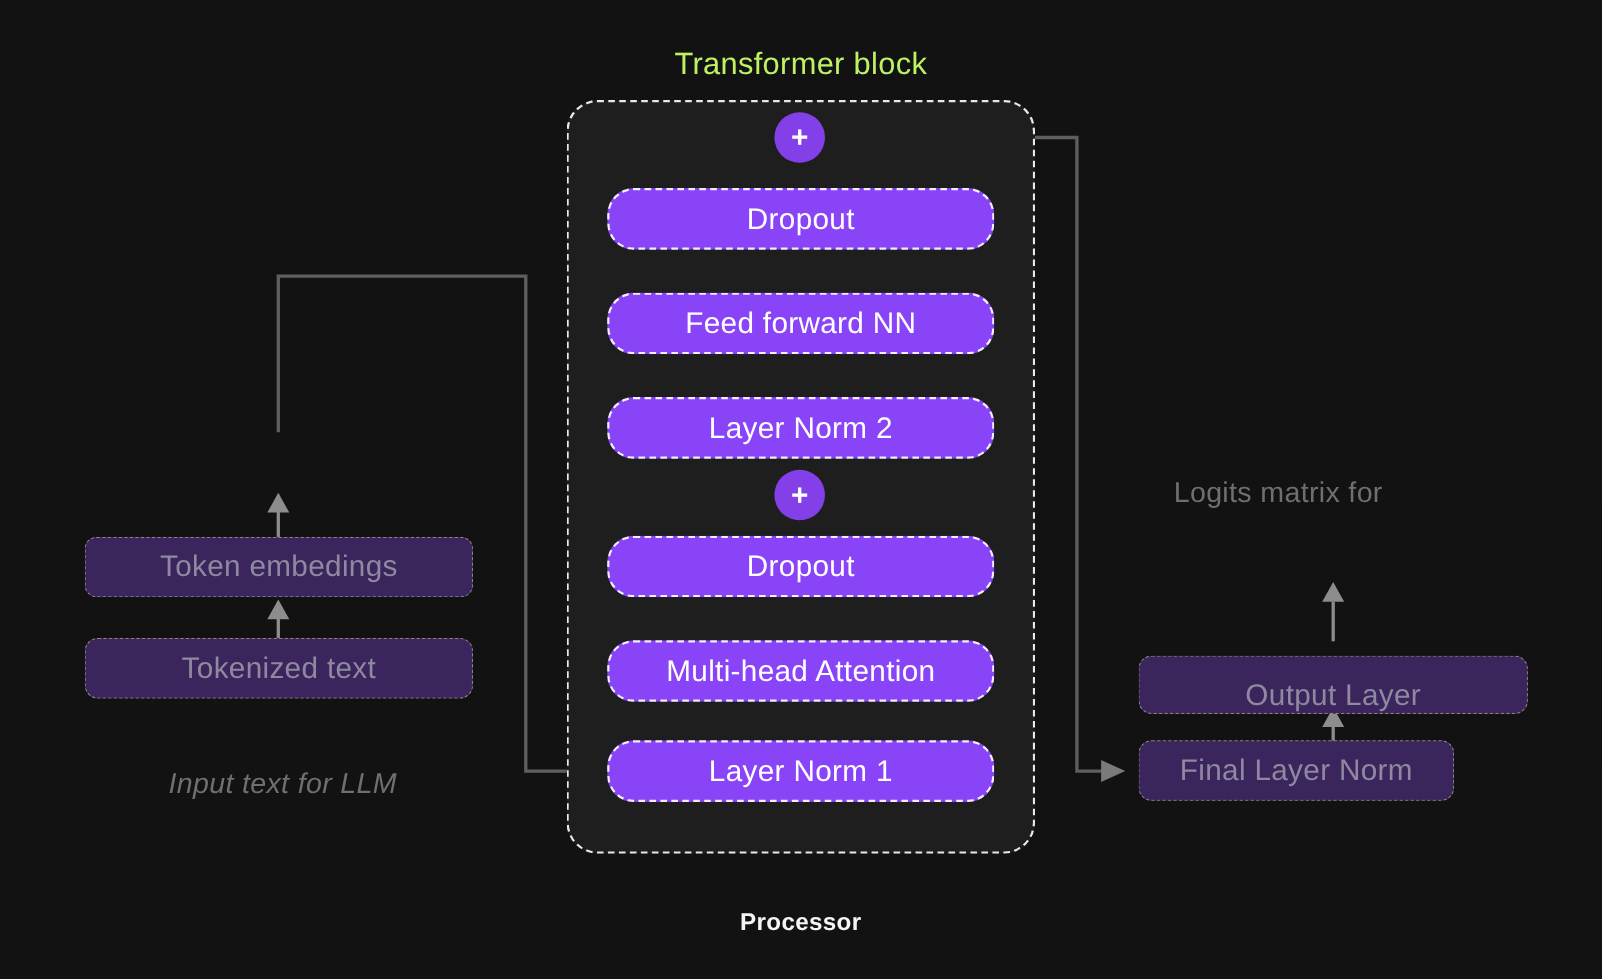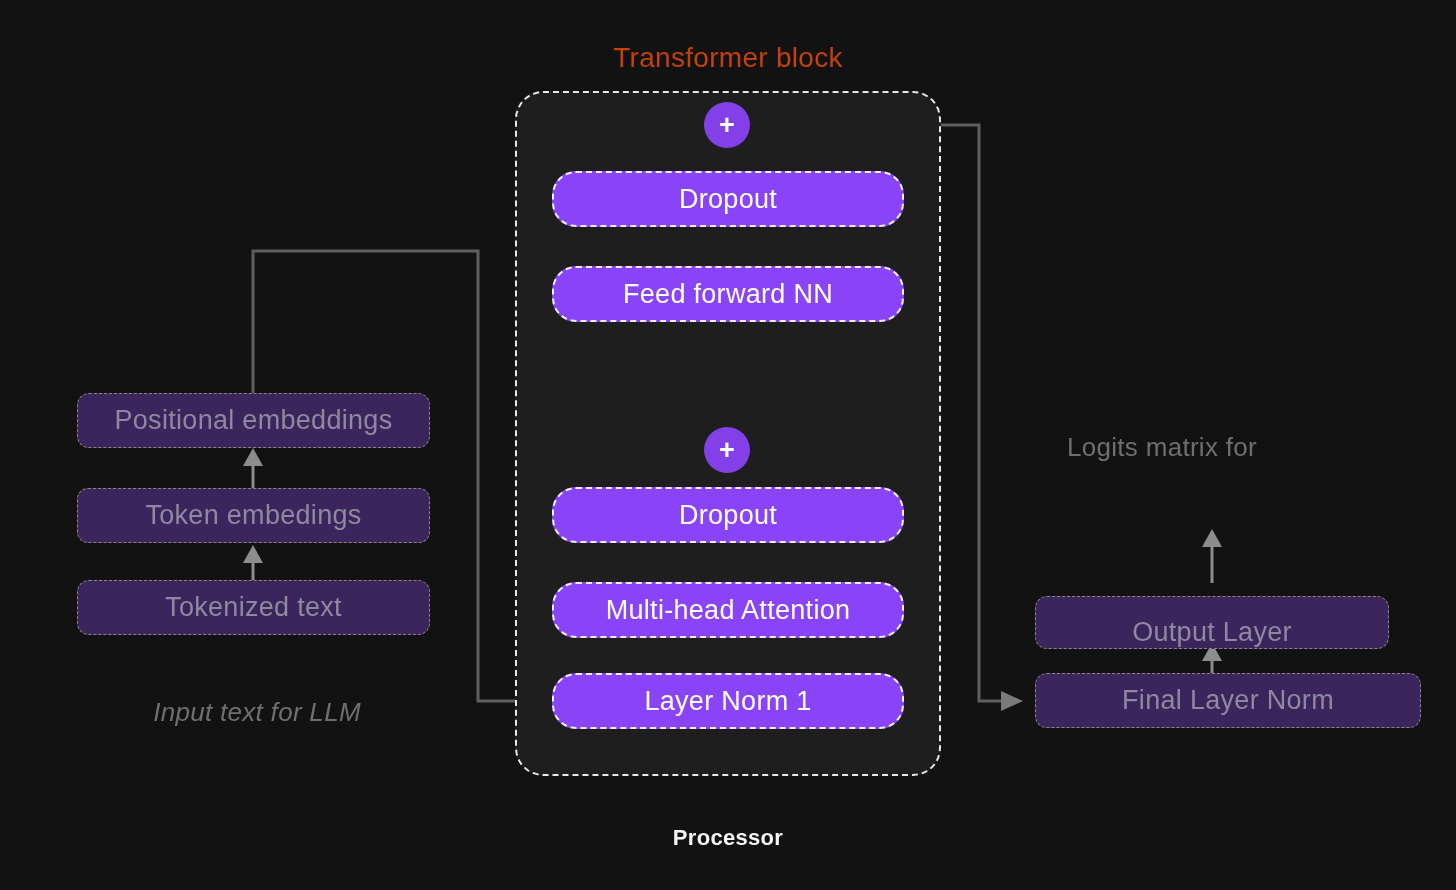--- a/index.html
+++ b/index.html
@@ -5,21 +5,21 @@
   html,body{margin:0;padding:0;background:#121212;}
   .canvas{
     position:relative;
     width:1456px;height:890px;
     background:#121212;
     font-family:"Liberation Sans","DejaVu Sans",sans-serif;
     overflow:hidden;
   }
   .diagram-title{
     position:absolute;left:515px;top:42px;width:426px;
-    text-align:center;color:#c2410c;font-size:28px;font-weight:500;
+    text-align:center;color:#bef264;font-size:28px;font-weight:500;
     letter-spacing:0.3px;
   }
   .panel{
     position:absolute;left:515px;top:91px;width:426px;height:685px;
     background:#1e1e1e;border:2px dashed #e9e9e9;border-radius:28px;
     box-sizing:border-box;
   }
   .box-bright{
     position:absolute;left:552px;width:352px;height:56px;
     background:#8a44f7;border:2px dashed #f3eeff;border-radius:24px;
@@ -104,46 +104,46 @@
   <div class="plus-circle" style="top:427px;">
     <span>+</span>
   </div>
 
   <div class="box-bright" style="top:171px;">
     <span>Dropout</span>
   </div>
   <div class="box-bright" style="top:266px;">
     <span>Feed forward NN</span>
   </div>
+  <div class="box-bright" style="top:361px;">
+    <span>Layer Norm 2</span>
+  </div>
   <div class="box-bright" style="top:487px;">
     <span>Dropout</span>
   </div>
   <div class="box-bright" style="top:582px;">
     <span>Multi-head Attention</span>
   </div>
   <div class="box-bright" style="top:673px;">
     <span>Layer Norm 1</span>
   </div>
 
-  <div class="box-muted" style="left:77px;top:393px;">
-    <span>Positional embeddings</span>
-  </div>
   <div class="box-muted" style="left:77px;top:488px;border-radius:11px;">
     <span>Token embedings</span>
   </div>
   <div class="box-muted" style="left:77px;top:580px;">
     <span>Tokenized text</span>
   </div>
   <div class="caption" style="left:77px;top:697px;width:360px;font-style:italic;">Input text for LLM</div>
 
   <div class="caption" style="left:972px;top:424px;width:380px;line-height:46px;">
     <div>Logits matrix for</div>
   </div>
   <div class="box-muted" style="left:1035px;top:596px;width:354px;height:53px;align-items:flex-end;">
     <span>Output Layer</span>
   </div>
-  <div class="box-muted" style="left:1035px;top:673px;width:386px;">
+  <div class="box-muted" style="left:1035px;top:673px;width:287px;">
     <span>Final Layer Norm</span>
   </div>
 
   <div class="processor-label">Processor</div>
 
 </div>
 
 </body></html>

